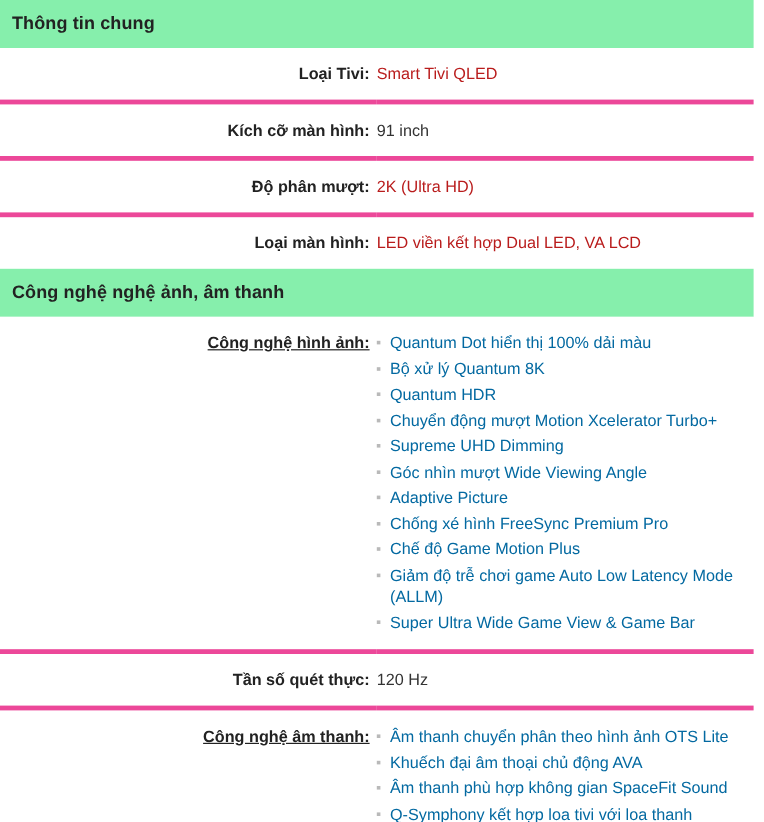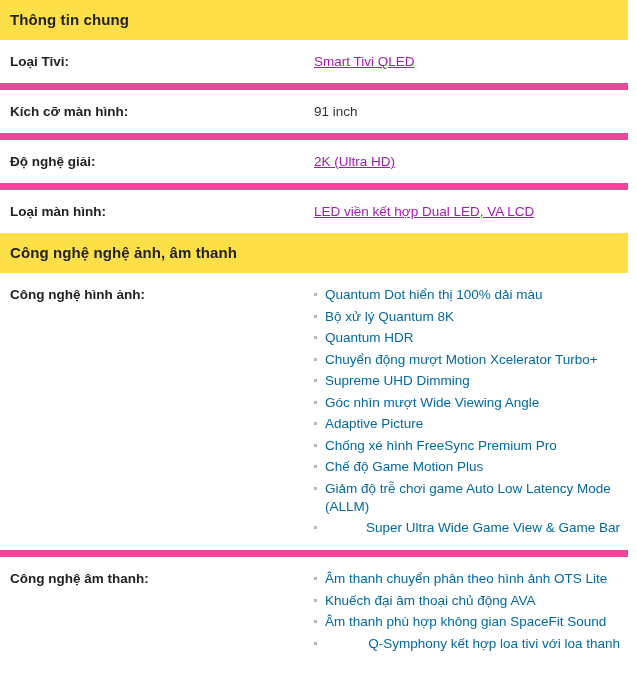--- a/index.html
+++ b/index.html
@@ -15,86 +15,86 @@
     overflow: hidden;
   }
 
   .spec-table {
     width: 628px;
     border-collapse: collapse;
     table-layout: fixed;
   }
 
   .section-header-row > td {
-    background: #fde047;
+    background: #86efac;
     padding: 11px 16px 11px 10px;
     border: none;
   }
   .section-header-title {
     font-size: 15px;
     font-weight: bold;
     color: #222222;
     letter-spacing: 0.1px;
   }
 
   .spec-row > td {
-    border-top: 7px solid #ec4899;
+    border-top: 4px solid #ec4899;
     vertical-align: top;
     background: #ffffff;
   }
   .spec-row.first-in-section > td {
     border-top: none;
   }
 
   td.spec-label {
     width: 200px;
     padding: 14px 6px 14px 10px;
     font-size: 13.5px;
     font-weight: bold;
     color: #222222;
     white-space: nowrap;
+    text-align: right;
   }
   td.spec-value {
     padding: 14px 8px 14px 0;
     font-size: 13.5px;
     color: #333333;
   }
   td.spec-value.link-text {
-    color: #a21caf;
-    text-decoration: underline;
+    color: #b91c1c;
   }
 
   ul.spec-list {
     list-style: none;
     margin: 0;
     padding: 0;
   }
   ul.spec-list li {
     position: relative;
     padding-left: 11px;
     margin: 0 0 3.5px 0;
     font-size: 13.5px;
     line-height: 18px;
     color: #0369a1;
   }
   ul.spec-list li:last-child {
     margin-bottom: 0;
-    text-align: right;
   }
   ul.spec-list li .bullet-dot {
     position: absolute;
     left: 0;
     top: 7px;
     width: 3px;
     height: 3px;
     background: #b9b9b9;
   }
 
   td.spec-label-list {
     padding-top: 14px;
+    text-decoration: underline;
   }
   td.spec-value-list {
     padding: 13px 8px 13px 0;
   }
 </style>
 </head>
 <body>
 
 <table class="spec-table">
   <tbody>
@@ -103,21 +103,21 @@
       </tr>
       <tr class="spec-row first-in-section">
         <td class="spec-label">Loại Tivi:</td>
         <td class="spec-value link-text">Smart Tivi QLED</td>
       </tr>
       <tr class="spec-row">
         <td class="spec-label">Kích cỡ màn hình:</td>
         <td class="spec-value">91 inch</td>
       </tr>
       <tr class="spec-row">
-        <td class="spec-label">Độ nghệ giải:</td>
+        <td class="spec-label">Độ phân mượt:</td>
         <td class="spec-value link-text">2K (Ultra HD)</td>
       </tr>
       <tr class="spec-row">
         <td class="spec-label">Loại màn hình:</td>
         <td class="spec-value link-text">LED viền kết hợp Dual LED, VA LCD</td>
       </tr>
       <tr class="section-header-row">
         <td colspan="2"><span class="section-header-title">Công nghệ nghệ ảnh, âm thanh</span></td>
       </tr>
       <tr class="spec-row first-in-section">
@@ -132,20 +132,24 @@
             <li><span class="bullet-dot"></span><span>Góc nhìn mượt Wide Viewing Angle</span></li>
             <li><span class="bullet-dot"></span><span>Adaptive Picture</span></li>
             <li><span class="bullet-dot"></span><span>Chống xé hình FreeSync Premium Pro</span></li>
             <li><span class="bullet-dot"></span><span>Chế độ Game Motion Plus</span></li>
             <li><span class="bullet-dot"></span><span>Giảm độ trễ chơi game Auto Low Latency Mode (ALLM)</span></li>
             <li><span class="bullet-dot"></span><span>Super Ultra Wide Game View &amp; Game Bar</span></li>
           </ul>
         </td>
       </tr>
       <tr class="spec-row">
+        <td class="spec-label">Tần số quét thực:</td>
+        <td class="spec-value">120 Hz</td>
+      </tr>
+      <tr class="spec-row">
         <td class="spec-label spec-label-list">Công nghệ âm thanh:</td>
         <td class="spec-value spec-value-list">
           <ul class="spec-list">
             <li><span class="bullet-dot"></span><span>Âm thanh chuyển phân theo hình ảnh OTS Lite</span></li>
             <li><span class="bullet-dot"></span><span>Khuếch đại âm thoại chủ động AVA</span></li>
             <li><span class="bullet-dot"></span><span>Âm thanh phù hợp không gian SpaceFit Sound</span></li>
             <li><span class="bullet-dot"></span><span>Q-Symphony kết hợp loa tivi với loa thanh</span></li>
           </ul>
         </td>
       </tr>

